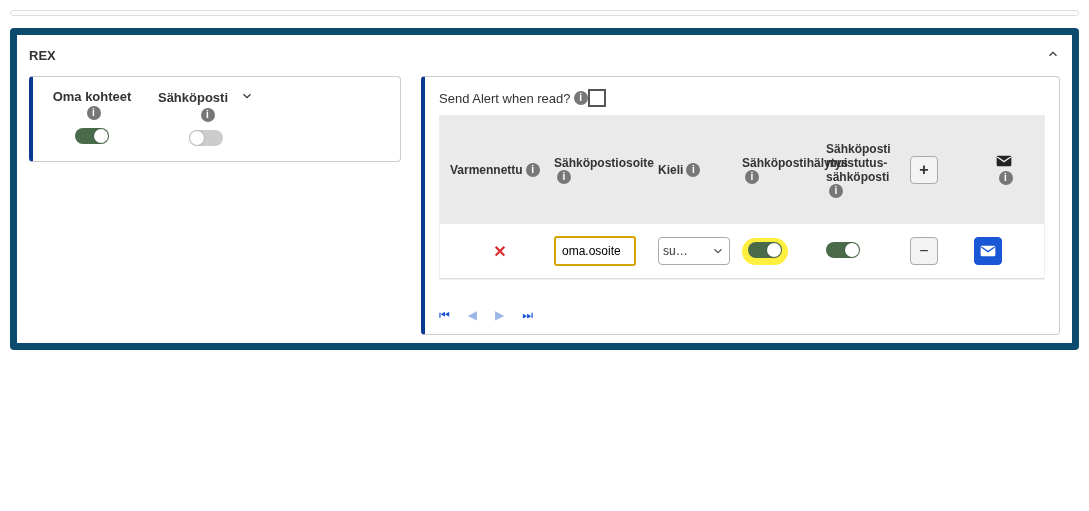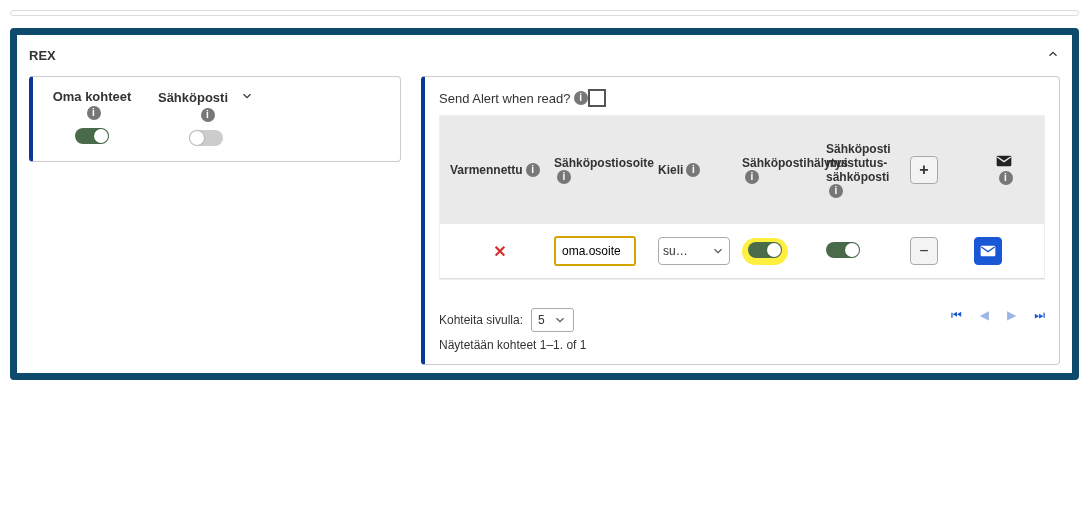--- a/index.html
+++ b/index.html
@@ -284,32 +284,20 @@
                 <svg class="mail-svg" viewBox="0 0 24 18">
                     <rect x="1" y="1" width="22" height="16" rx="2" fill="#fff"></rect>
                     <path d="M2 3l10 7L22 3" stroke="#1a57d6" stroke-width="2" fill="none"></path>
                   </svg>
               </span>
             </div>
           </div>
         </div>
 
         <div class="pager-row">
-          <div class="pager-left">
-            <div style="display:flex;align-items:center;gap:8px">
-              <span>Kohteita sivulla:</span>
-              <span class="page-size">
-                <span>5</span>
-                <svg class="chevron" viewBox="0 0 24 24">
-                    <path d="M6 9l6 6 6-6" fill="none" stroke="#555" stroke-width="2"></path>
-                  </svg>
-              </span>
-            </div>
-            <div>Näytetään kohteet 1–1. of 1</div>
-          </div>
           <div class="pager-nav">
             <span>⏮</span>
             <span class="dim">◀</span>
             <span class="dim">▶</span>
             <span>⏭</span>
           </div>
         </div>
 
       </div>
     </div>

